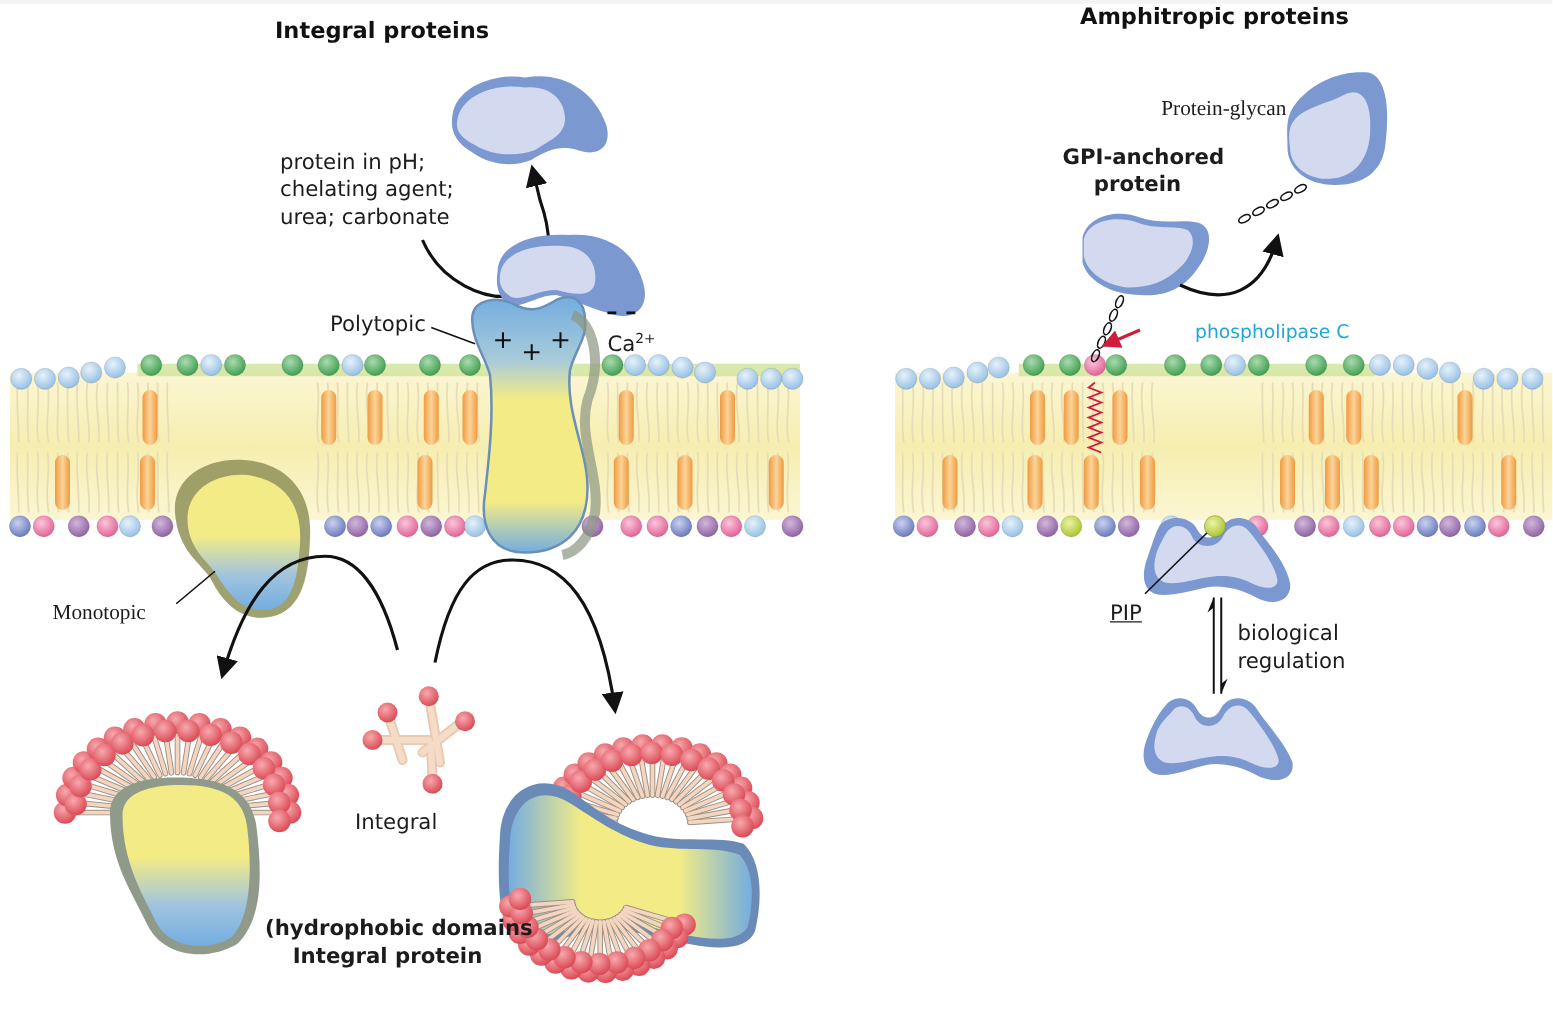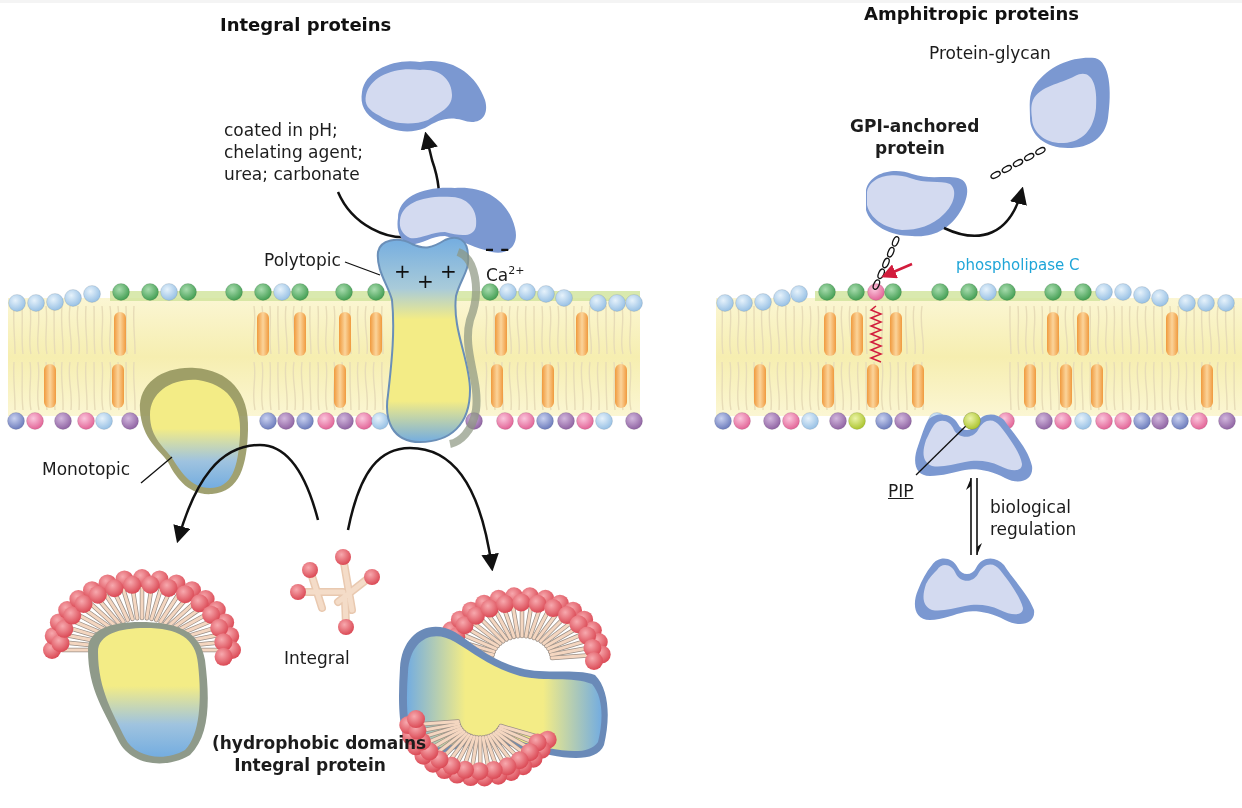--- a/index.html
+++ b/index.html
@@ -774,37 +774,37 @@
     <path d="M932,565 C938,556 952,556 958,568 C962,576 972,576 976,568 C982,556 996,556 1004,565 C1012,578 1028,594 1034,610 C1036,624 1020,628 1005,620 C990,612 975,610 965,612 C955,614 942,620 930,620 C914,620 912,604 918,590 C922,580 926,572 932,565 Z" fill="#7b98d1"></path>
     <path d="M937,570 C942,562 952,564 956,574 C960,582 972,584 978,574 C984,562 994,562 1000,570 C1008,580 1020,596 1023,608 C1023,616 1012,616 1000,610 C988,604 975,604 965,606 C953,608 942,612 932,610 C922,606 922,596 926,584 C929,578 933,574 937,570 Z" fill="#d3daf0"></path>
   </g>
 <circle cx="972" cy="421" r="8.5" fill="url(#rLime)" stroke="rgba(0,0,0,0.2)" stroke-width="0.6"></circle>
   </svg>
 
 <div class="title" style="left:220px; top:14px;">Integral proteins</div>
 <div class="title" style="left:864px; top:3px;text-align:center;">Amphitropic proteins</div>
 
 <div class="lbl" style="left:224px; top:119px;">
-  <div>coated in pH;</div>
+  <div>protein in pH;</div>
   <div>chelating agent;</div>
   <div>urea; carbonate</div>
 </div>
 
 <div class="lbl" style="left:264px; top:249px;">Polytopic</div>
 <div class="lbl" style="left:486px; top:260px;"><span>Ca</span><sup style="font-size:11px;">2+</sup></div>
 
-<div class="lbl" style="left:42px; top:458px;">Monotopic</div>
+<div class="lbl" style="left:42px; top:479px;font-family:Liberation Serif, serif;">Monotopic</div>
 <div class="lbl" style="left:284px; top:647px;">Integral</div>
 
 <div class="lbl center" style="left:212px; top:732px; width:196px;">
   <div>(hydrophobic domains</div>
   <div>Integral protein</div>
 </div>
 
-<div class="lbl" style="left:929px; top:42px;">Protein-glycan</div>
+<div class="lbl" style="left:929px; top:76px;font-family:Liberation Serif, serif;">Protein-glycan</div>
 <div class="lbl center" style="left:850px; top:115px; width:120px;">
   <div>GPI-anchored</div>
   <div>protein</div>
 </div>
 <div class="lbl cyan" style="left:916px; top:254px;margin-left:40px;">phospholipase C</div>
 <div class="lbl" style="left:888px; top:480px;text-decoration:underline;">PIP</div>
 <div class="lbl" style="left:990px; top:496px;">
   <div>biological</div>
   <div>regulation</div>
 </div>

